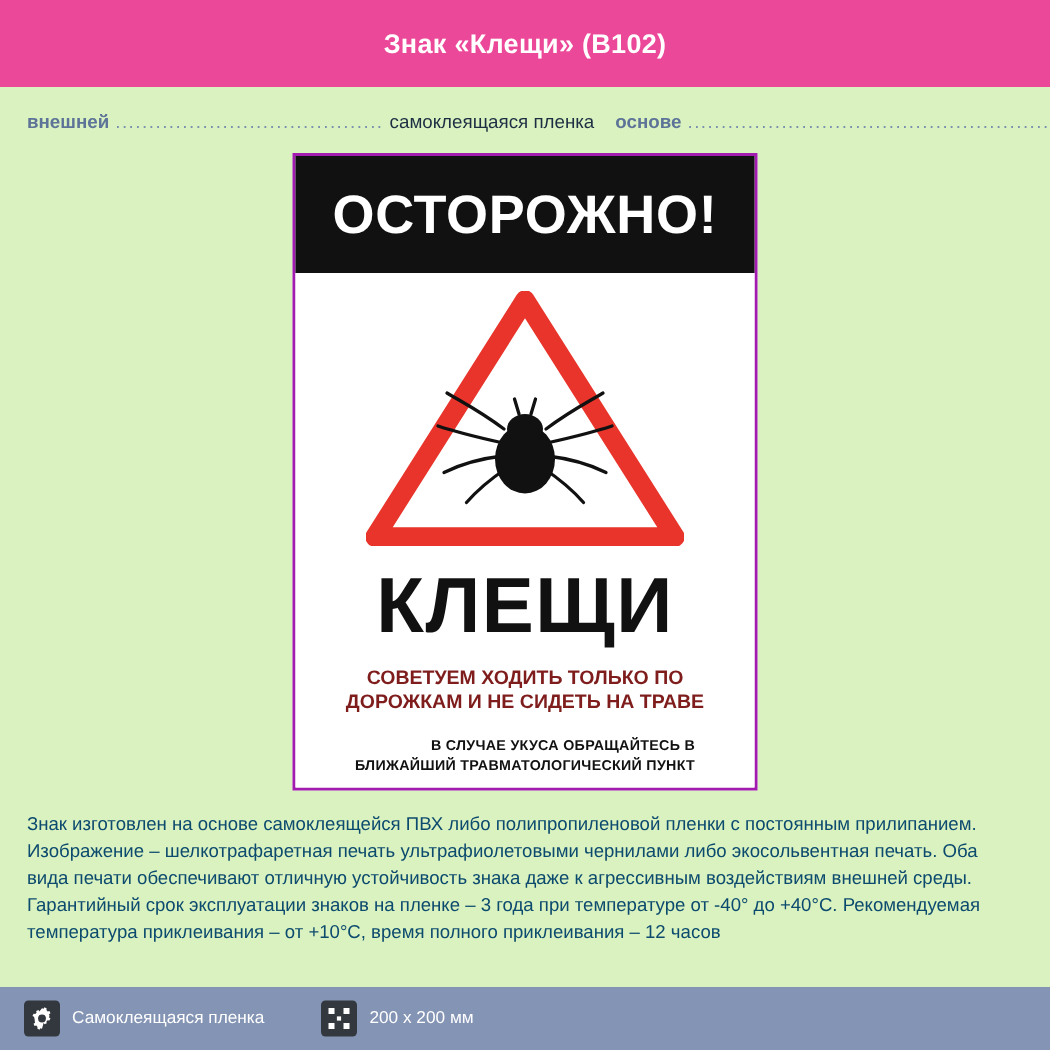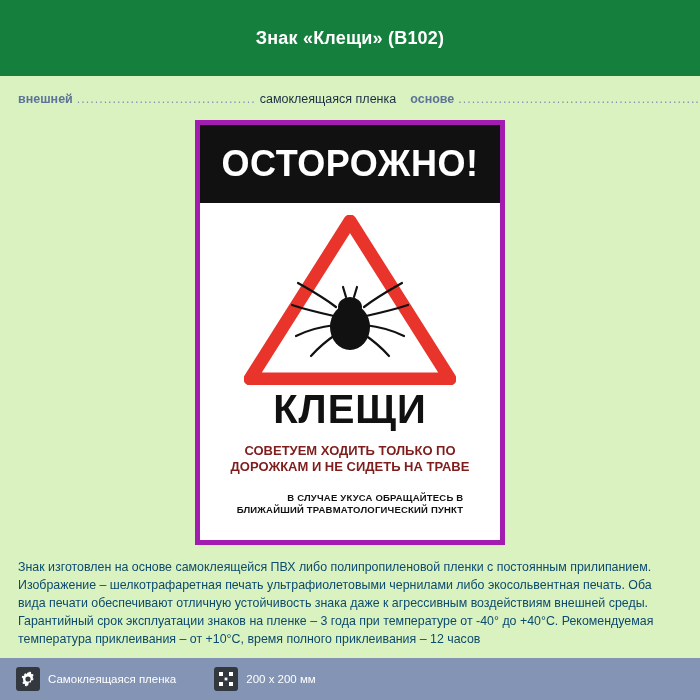--- a/index.html
+++ b/index.html
@@ -16,22 +16,22 @@
   .page {
     position: relative;
     width: 700px;
     height: 700px;
     background: #d9f2c0;
     display: flex;
     flex-direction: column;
   }
   
   .header {
-    height: 76px;
-    background: #15803d;
+    height: 58px;
+    background: #ec4899;
     display: flex;
     align-items: center;
     justify-content: center;
     flex: 0 0 auto;
   }
   .header-title {
     color: #ffffff;
     font-size: 18px;
     font-weight: bold;
     letter-spacing: 0.2px;
@@ -73,21 +73,21 @@
   .image-area {
     flex: 0 0 auto;
     display: flex;
     justify-content: center;
     padding-top: 10px;
   }
   .sign {
     width: 310px;
     height: 425px;
     background: #ffffff;
-    border: 5px solid #a21caf;
+    border: 2px solid #a21caf;
     box-sizing: border-box;
     display: flex;
     flex-direction: column;
   }
   .sign-banner {
     background: #111111;
     height: 78px;
     display: flex;
     align-items: center;
     justify-content: center;
@@ -107,25 +107,25 @@
     padding: 12px 10px 8px 10px;
     box-sizing: border-box;
   }
   .triangle-wrap {
     width: 212px;
     height: 170px;
     position: relative;
   }
   .triangle-wrap svg { display: block; }
   .sign-word {
-    font-size: 40px;
+    font-size: 52px;
     font-weight: bold;
     color: #111111;
     letter-spacing: 1px;
-    margin-top: 4px;
+    margin-top: 14px;
     line-height: 1;
   }
   .sign-sub {
     margin-top: 14px;
     text-align: center;
     font-size: 13px;
     font-weight: bold;
     color: #7f1d1d;
     line-height: 1.25;
   }

